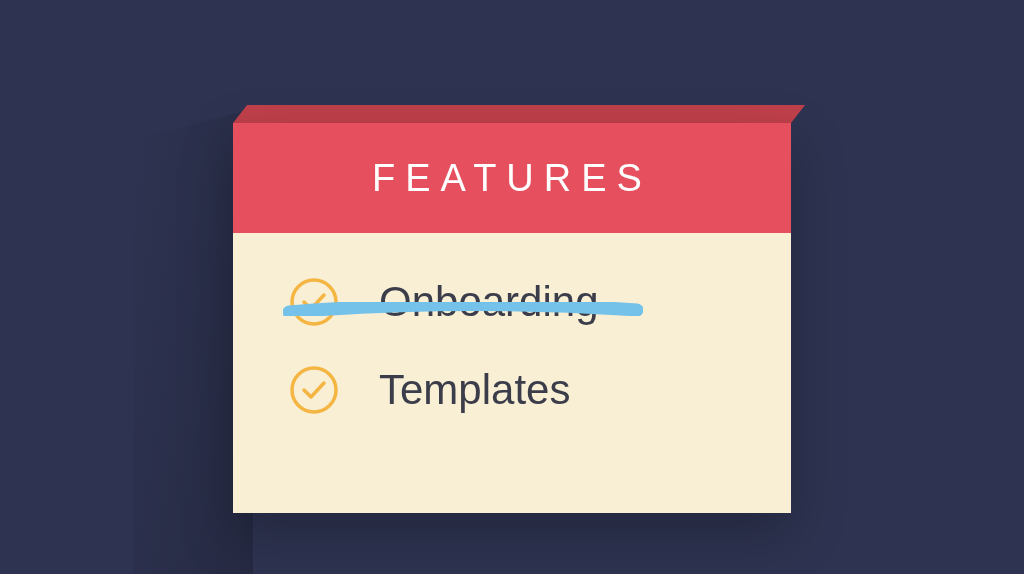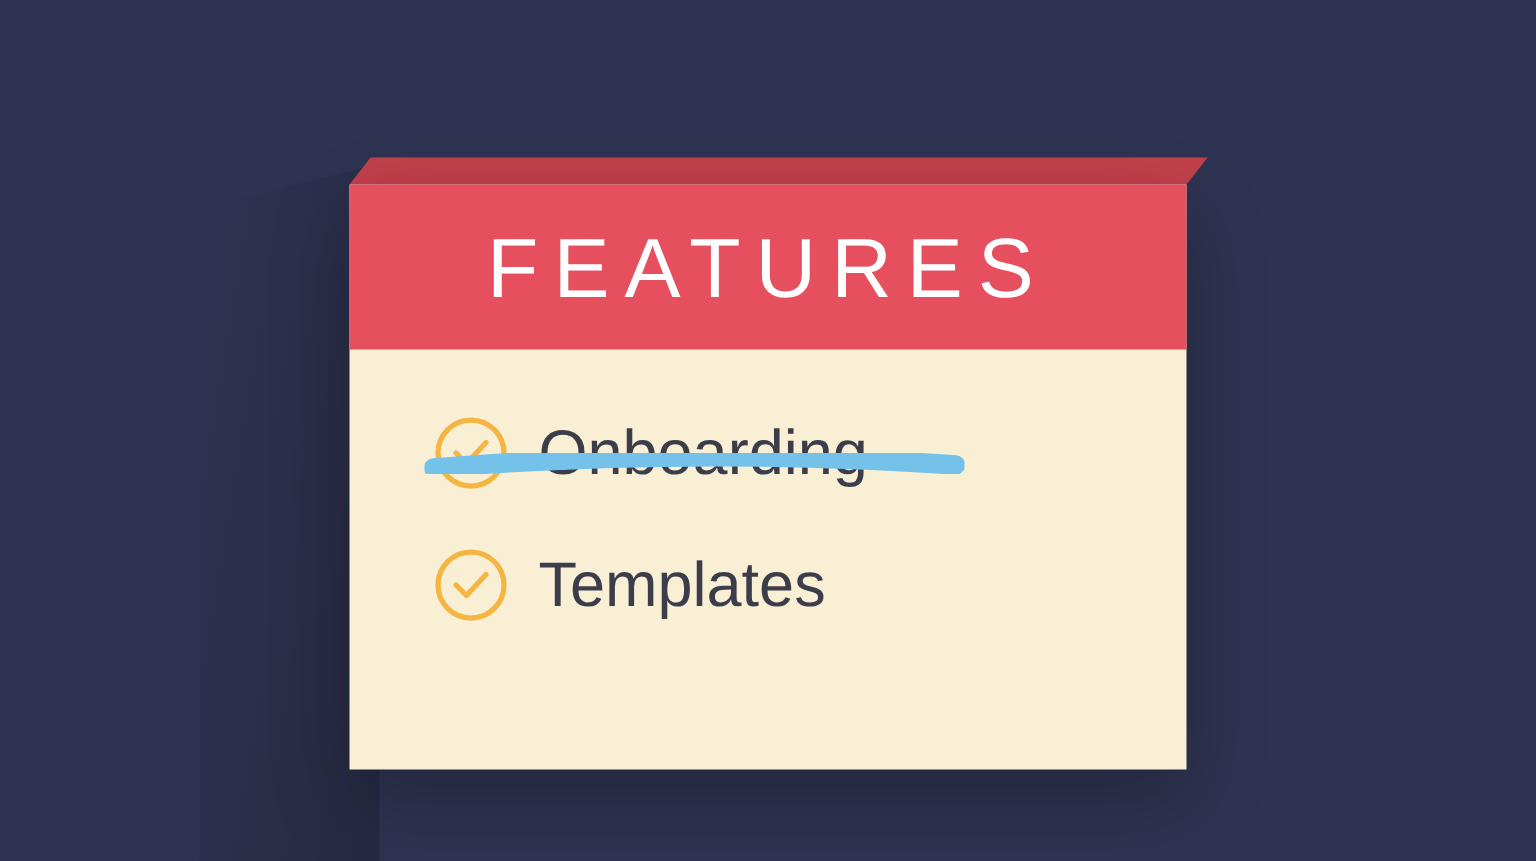--- a/index.html
+++ b/index.html
@@ -48,33 +48,33 @@
 
   .card-header {
     background: #e6505e;
     height: 110px;
     display: flex;
     align-items: center;
     justify-content: center;
   }
   .card-header-title {
     color: #ffffff;
-    font-size: 56px;
+    font-size: 38px;
     font-weight: 500;
     letter-spacing: 10px;
   }
 
   .card-body {
     padding: 44px 56px 60px 56px;
   }
 
   .feature-row {
     display: flex;
     align-items: center;
-    gap: 20px;
+    gap: 40px;
     margin-bottom: 38px;
     position: relative;
   }
 
   .check-icon {
     width: 50px;
     height: 50px;
     flex: 0 0 50px;
   }
   .check-icon circle { fill: none; stroke: #f5b542; stroke-width: 3.5; }

